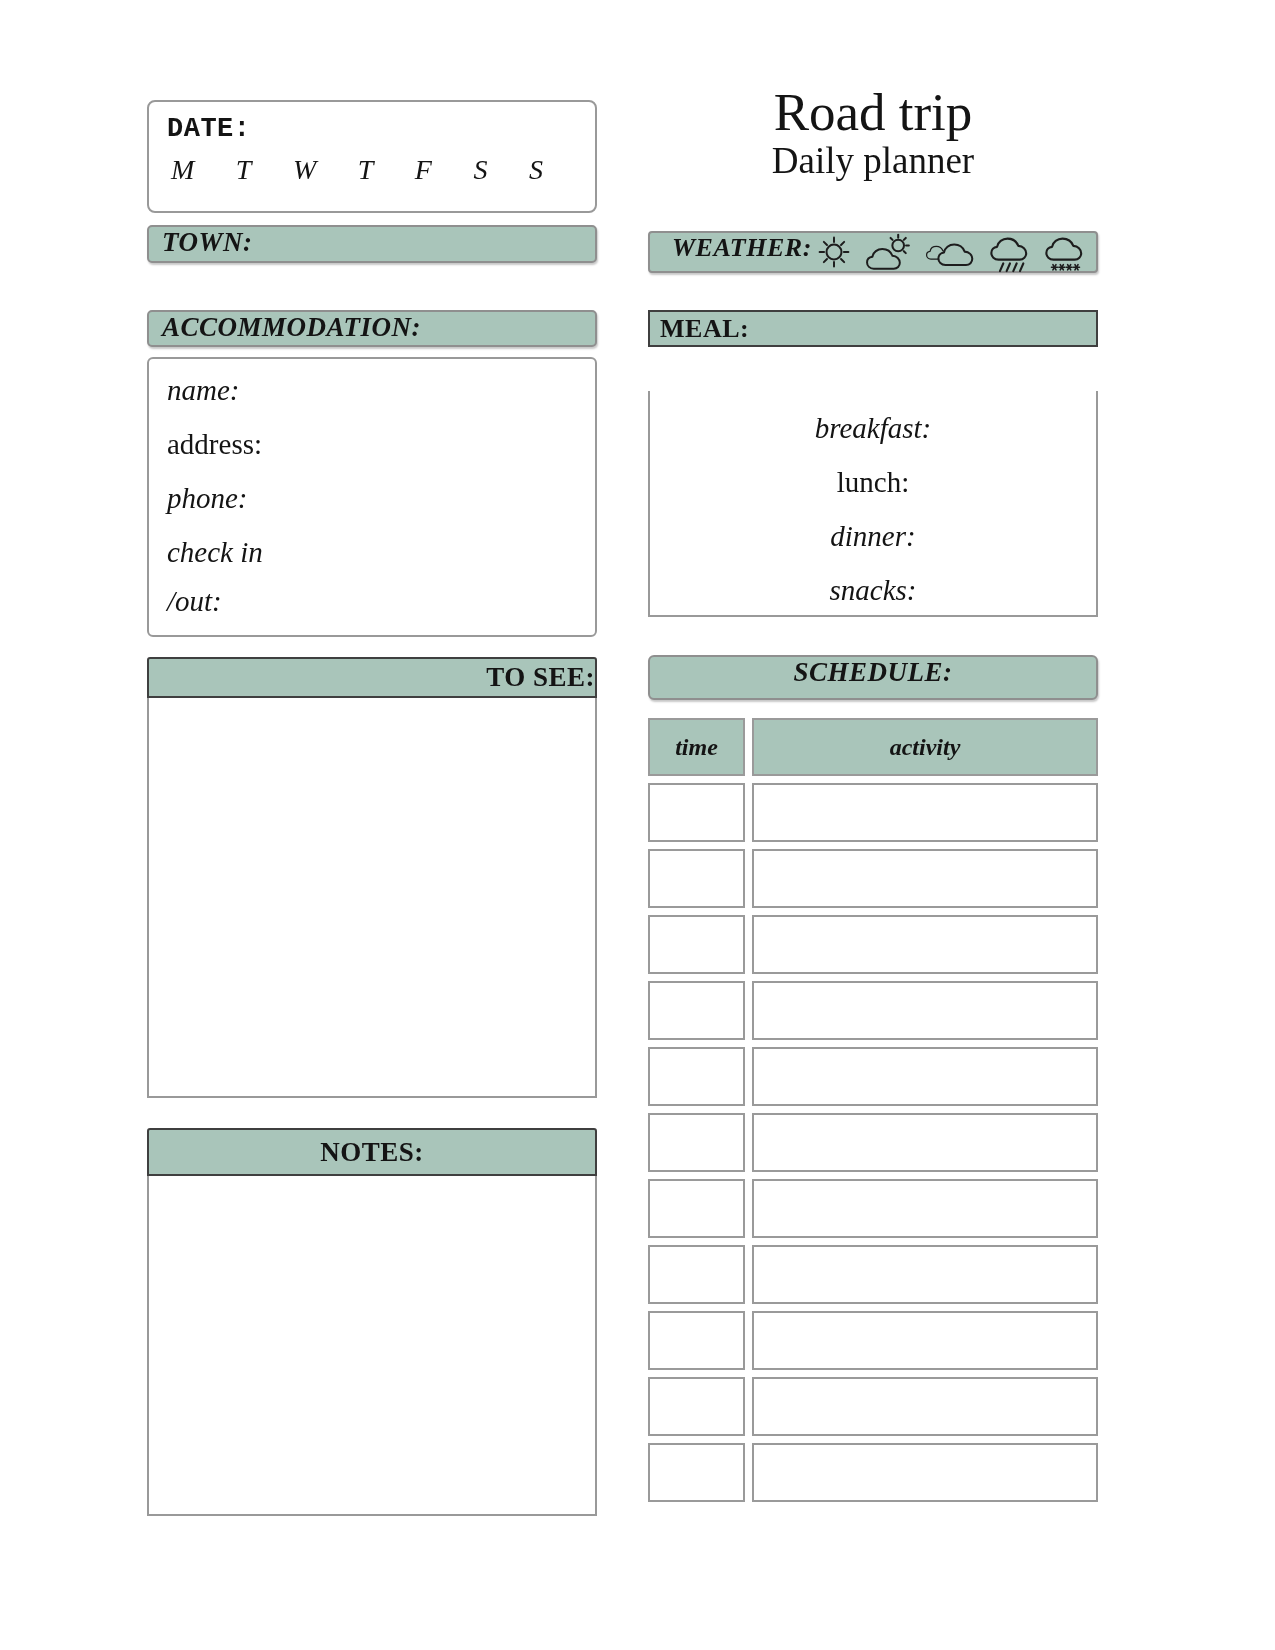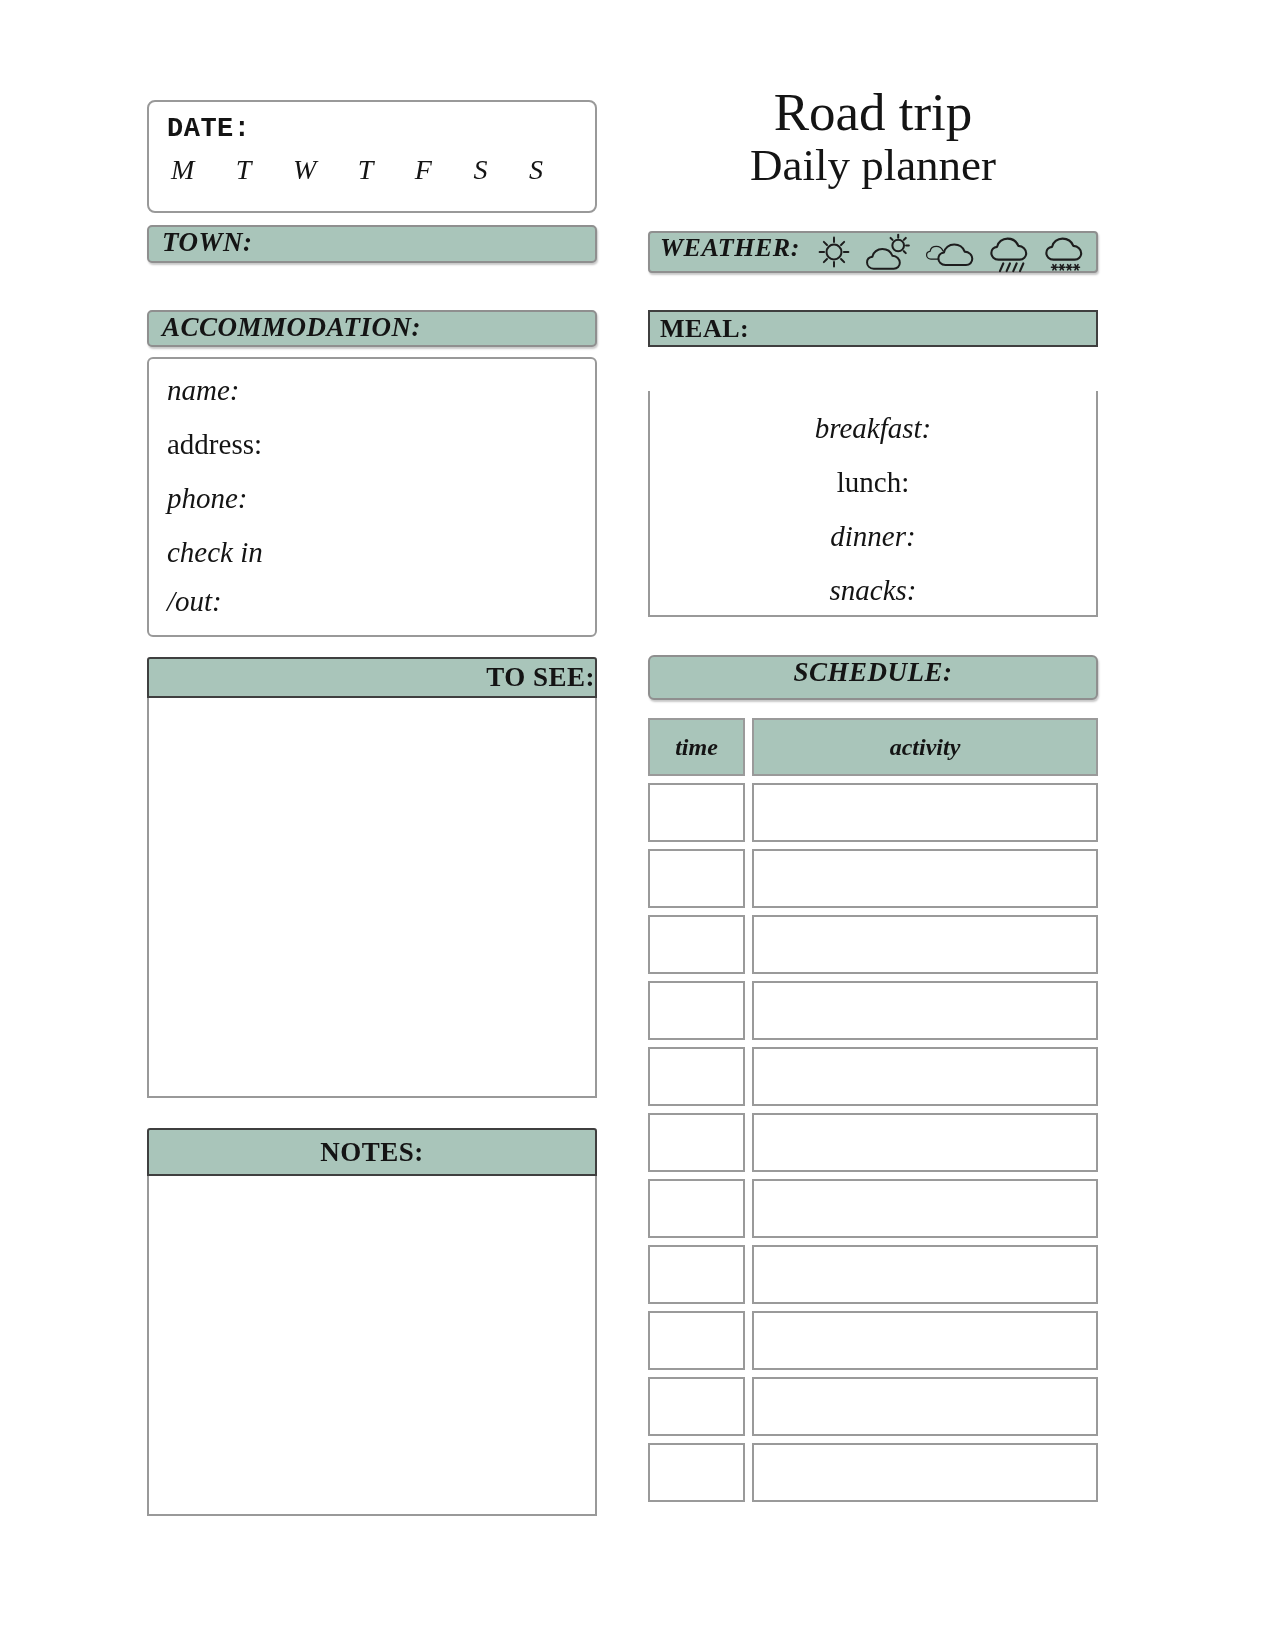--- a/index.html
+++ b/index.html
@@ -51,21 +51,21 @@
   .date-label{font-weight:bold;font-size:27px;padding:12px 0 0 18px;letter-spacing:.5px;font-family:Liberation Mono, monospace;}
   .weekdays{
     display:flex;justify-content:space-between;
     margin:10px 52px 0 22px;
     font-style:italic;font-size:28px;
   }
 
   
   .title-block{text-align:center;line-height:1.08;}
   .title-line1{font-size:53px;}
-  .title-line2{font-size:45px;}
+  .title-line2{font-size:37px;}
 
   
   .fields{padding:4px 18px 0 18px;font-size:29px;}
   .fields .field{line-height:54px;font-style:italic;}
   .fields .field.roman{font-style:normal;}
   .fields .field.tight{line-height:44px;}
 
   
   .weather-icons{display:flex;align-items:center;gap:11px;margin-left:auto;padding-right:10px;}
   .weather-icons svg{display:block;}
@@ -104,21 +104,21 @@
 
   <div class="abs title-block" style="left:648px;top:84px;width:450px;">
     <div class="title-line1">Road trip</div>
     <div class="title-line2">Daily planner</div>
   </div>
 
   <div class="abs bar" style="left:147px;top:225px;width:450px;height:38px;">
     <span class="bar-label">TOWN:</span>
   </div>
 
-  <div class="abs bar" style="left:648px;top:231px;width:450px;height:42px;border-radius:4px;">
+  <div class="abs bar" style="left:648px;top:231px;width:450px;height:42px;border-radius:4px;padding-left:12px;">
     <span class="bar-label" style="font-size:26px;padding-left:10px;">WEATHER:</span>
     <span class="weather-icons" id="weather-icons">
         <span>
           <svg width="36" height="36" viewBox="0 0 40 40">
             <g stroke="#1d1d1d" stroke-width="2.2" stroke-linecap="round" stroke-linejoin="round" fill="none">
    <circle cx="20" cy="20" r="8.3"></circle>
    <line x1="20" y1="4" x2="20" y2="9"></line>
               <line x1="20" y1="31" x2="20" y2="36"></line>
    <line x1="4" y1="20" x2="9" y2="20"></line>
               <line x1="31" y1="20" x2="36" y2="20"></line>

